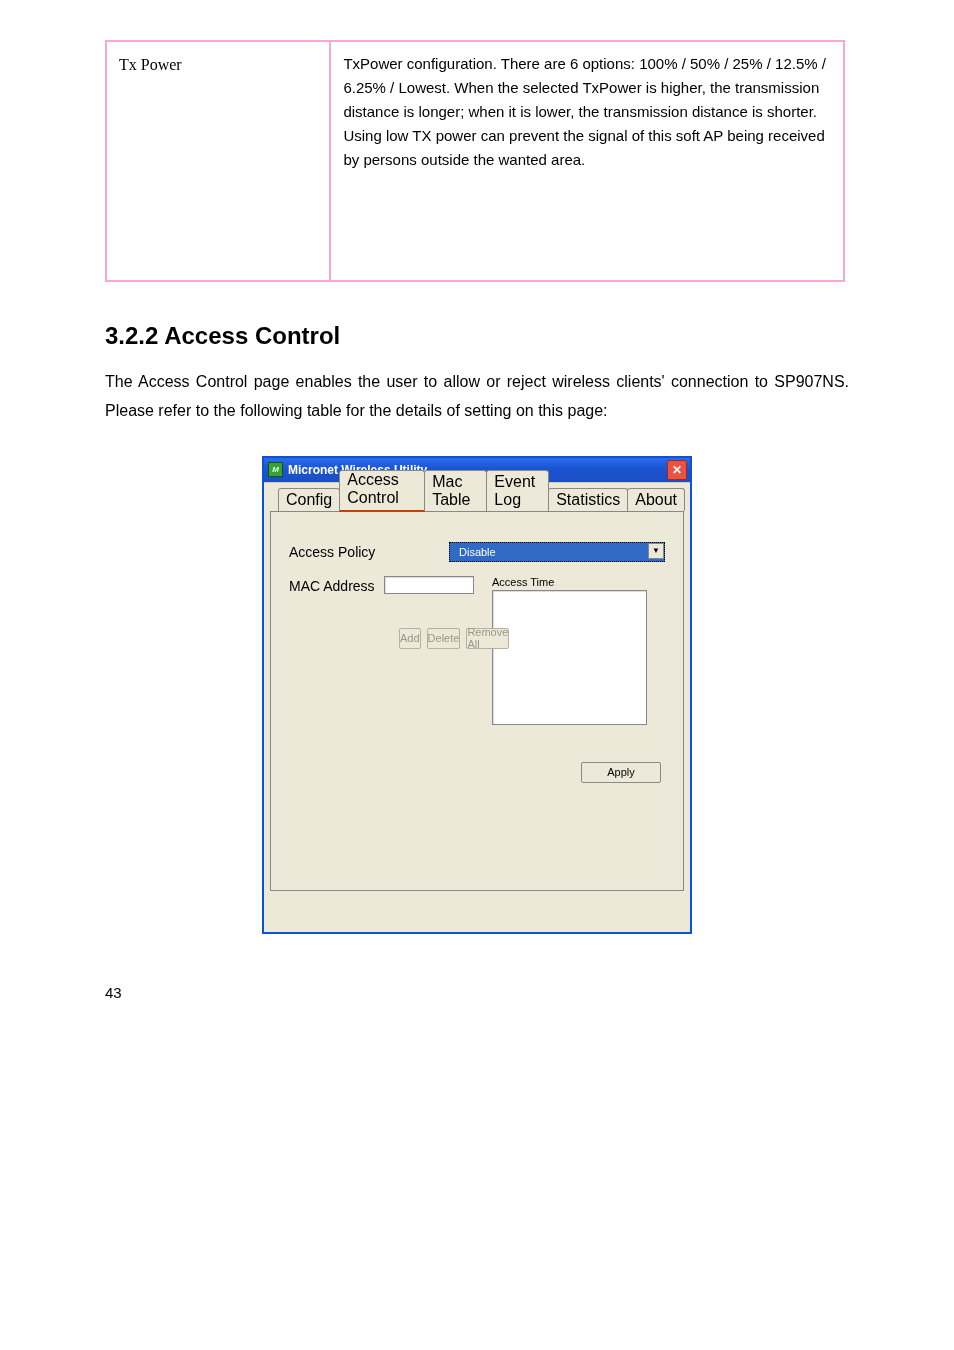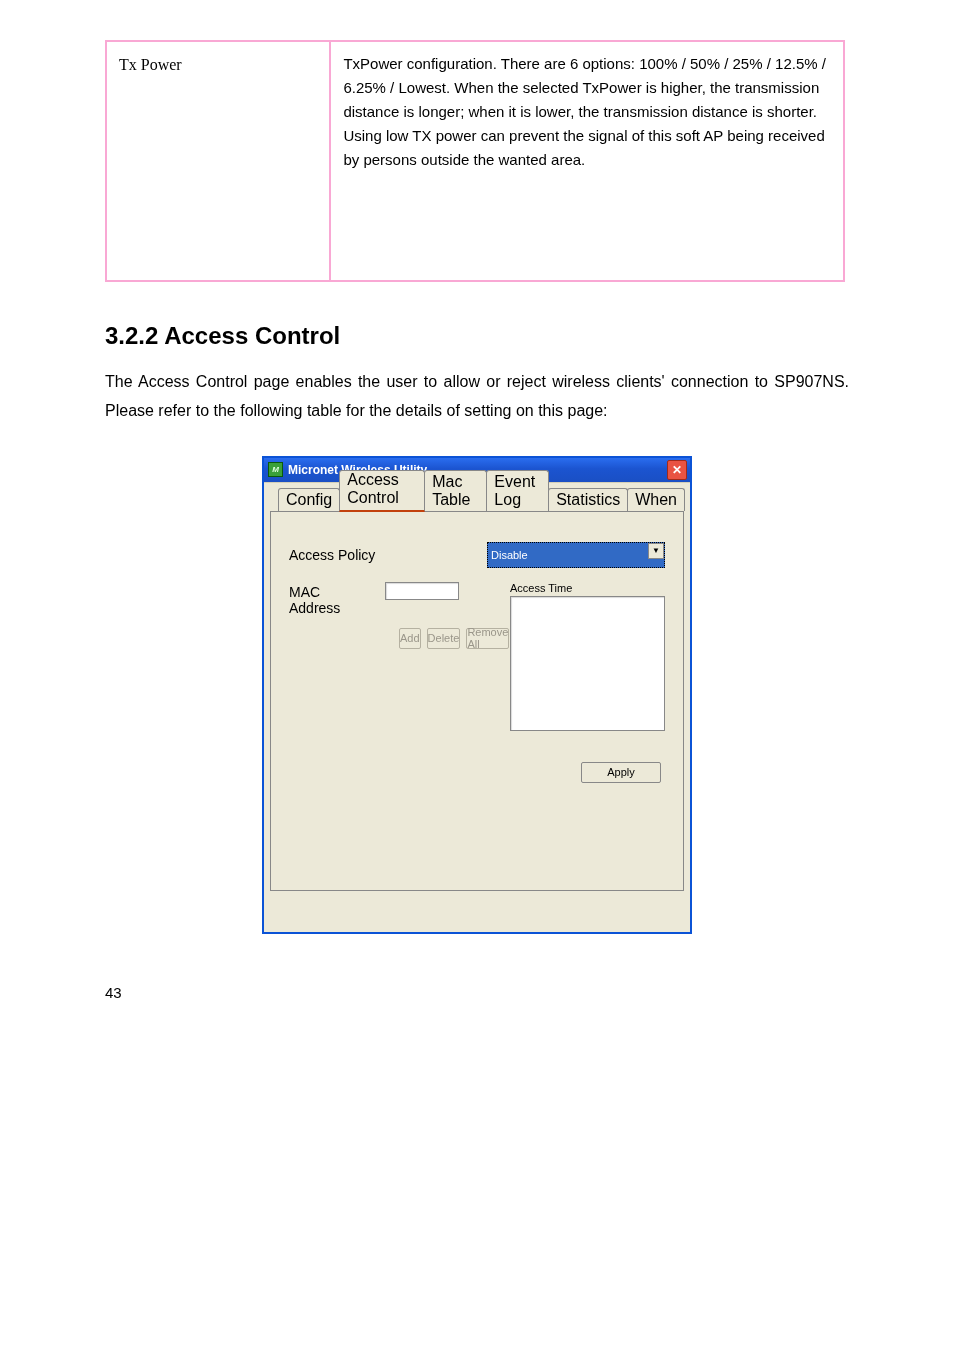--- a/index.html
+++ b/index.html
@@ -136,44 +136,44 @@
     position: relative;
     padding: 30px 18px 18px 18px;
   }
   .row { display: flex; align-items: center; margin-bottom: 14px; }
   .lbl {
     width: 95px;
     font-size: 14px;
   }
   .combo {
     flex: 1;
-    margin-left: 103px;
-    height: 26px;
+    margin-left: 65px;
+    height: 20px;
     background: #316ac5;
     border: 1px dotted #000;
     color: #fff;
     display: flex;
     align-items: center;
-    padding: 0 0 0 3px;
+    padding: 0 0 0 9px;
     font-size: 11px;
     position: relative;
   }
   .combo .arrow {
     width: 16px; height: 16px;
     background: #ece9d8;
     border: 1px solid #888;
     color: #000;
     display: inline-flex;
     align-items: center;
     justify-content: center;
     position: absolute;
     right: 0; top: 0;
     font-size: 8px;
   }
-  .macrow { display: flex; align-items: flex-start; gap: 18px; }
+  .macrow { display: flex; align-items: flex-start; }
   .macrow .lbl { width: 95px; margin-top: 2px; }
   .macinput {
     width: 90px; height: 18px;
     background: #fff;
     border: 1px solid #888;
     box-shadow: inset 1px 1px 1px rgba(0,0,0,0.15);
   }
   .accesslist-lbl {
     font-size: 11px;
     margin-bottom: 2px;
@@ -248,21 +248,21 @@
         <span class="spacer"></span>
         <span class="closebtn">✕</span>
       </div>
       <div class="dlgbody">
         <div class="tabs">
           <div class="tab">Config</div>
           <div class="tab active">Access Control</div>
           <div class="tab">Mac Table</div>
           <div class="tab">Event Log</div>
           <div class="tab">Statistics</div>
-          <div class="tab">When</div>
+          <div class="tab">About</div>
         </div>
         <div class="tabpanel">
           <div class="row">
             <div class="lbl">Access Policy</div>
             <div class="combo">
               <span>Disable</span>
               <span class="arrow">▼</span>
             </div>
           </div>
           <div class="macrow">

